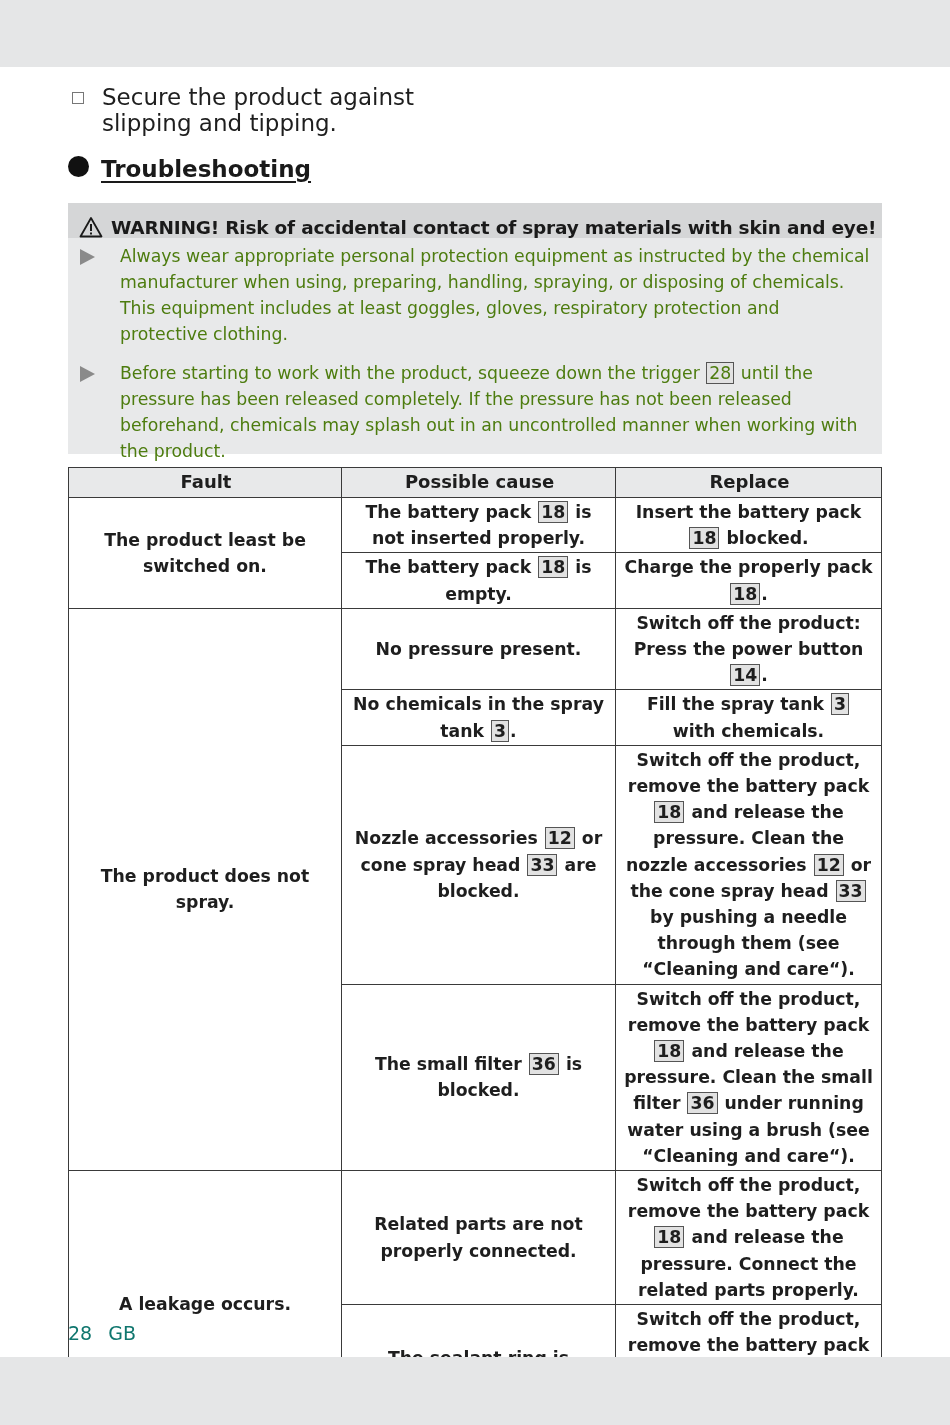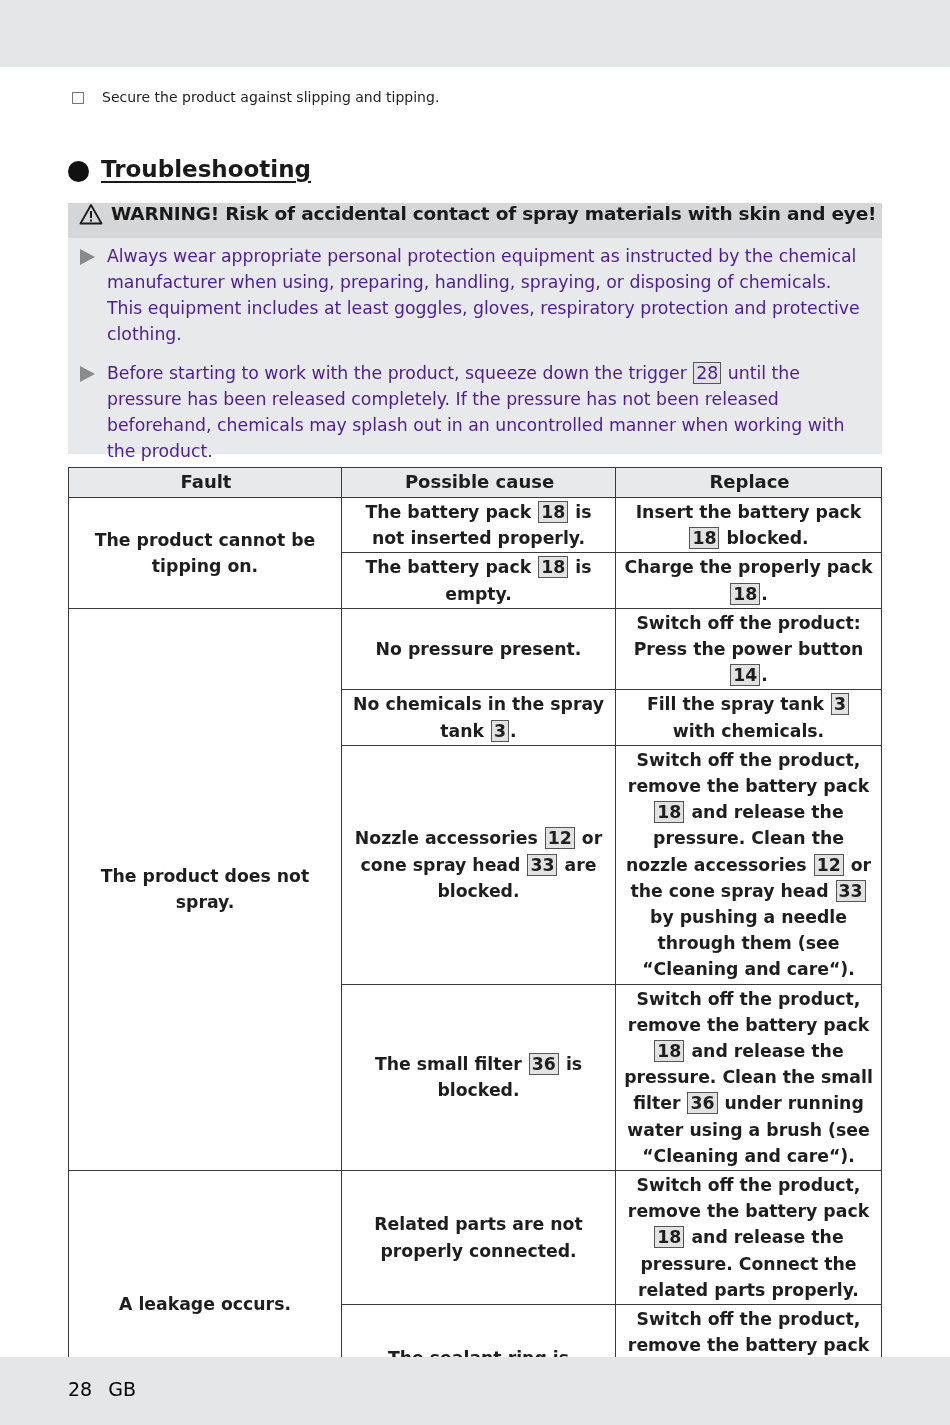--- a/index.html
+++ b/index.html
@@ -3,36 +3,36 @@
 <meta charset="utf-8">
 <style>
   html, body { margin: 0; padding: 0; }
   body {
     width: 950px; height: 1425px; position: relative; overflow: hidden;
     background: #ffffff; color: #1e1e1e;
     font-family: "DejaVu Sans", sans-serif;
   }
   .top-band { position: absolute; left: 0; top: 0; width: 950px; height: 67px; background: #e5e6e7; }
   .bottom-band { position: absolute; left: 0; top: 1357px; width: 950px; height: 68px; background: #e5e6e7; }
-  .page-footer { position: absolute; left: 68px; top: 1378px; font-size: 19px; color: #000000; }
+  .page-footer { position: absolute; left: 68px; top: 1322px; font-size: 19px; color: #0f766e; }
   .page-footer span { margin-right: 16px; }
 
-  .check-item { position: absolute; left: 70px; top: 84px; width: 400px; font-size: 14px; line-height: 26px; }
+  .check-item { position: absolute; left: 70px; top: 84px; width: 400px; font-size: 23px; line-height: 26px; }
   .check-box { position: absolute; left: 2px; top: 8px; width: 10px; height: 10px; border: 1px solid #777; }
   .check-text { margin-left: 32px; display: block; }
 
-  .section-heading { position: absolute; left: 68px; top: 156px; display: flex; align-items: flex-end; }
+  .section-heading { position: absolute; left: 68px; top: 156px; display: flex; align-items: flex-start; }
   .bullet-dot { width: 21px; height: 21px; border-radius: 50%; background: #111; margin-right: 12px; }
   .section-title { font-size: 23px; font-weight: bold; text-decoration: underline; text-underline-offset: 4px; color: #1a1a1a; }
 
   .warning-box { position: absolute; left: 68px; top: 203px; width: 814px; height: 251px; background: #e8e9ea; }
-  .warning-header { height: 35px; background: #d5d6d7; display: flex; align-items: flex-start; padding-left: 11px; }
+  .warning-header { height: 35px; background: #d5d6d7; display: flex; align-items: flex-end; padding-left: 11px; }
   .warn-icon { width: 24px; height: 22px; margin-right: 8px; }
   .warning-title { font-size: 18.5px; font-weight: bold; color: #1a1a1a; letter-spacing: -0.2px; }
-  .warn-item { position: relative; padding-left: 39px; padding-right: 10px; font-size: 17.3px; line-height: 26px; color: #4c1d95; }
+  .warn-item { position: relative; padding-left: 52px; padding-right: 10px; font-size: 17.3px; line-height: 26px; color: #4d7c0f; }
   .warn-item .tri { position: absolute; left: 12px; top: 6px; width: 0; height: 0;
     border-top: 8px solid transparent; border-bottom: 8px solid transparent; border-left: 15px solid #8a8a8a; }
   .ref { display: inline-block; border: 1px solid #555; background: #e2e2e2; padding: 0 2px; line-height: 20px; margin: 0 1px; }
 
   table.fault-table { position: absolute; left: 68px; top: 467px; width: 814px; border-collapse: collapse; font-size: 17.3px; color: #1e1e1e; }
   .fault-table th, .fault-table td { border: 1.2px solid #3a3a3a; text-align: center; vertical-align: middle; padding: 0 8px; line-height: 26.2px; }
   .fault-table th { background: #e8e9ea; font-weight: bold; font-size: 18px; height: 29px; padding-left: 10px; }
   .fault-table td { padding-top: 1px; padding-bottom: 1px; font-weight: bold; }
   .col1 { width: 254px; }
   .col2 { width: 255px; }
@@ -78,21 +78,21 @@
 <table class="fault-table">
   <thead>
     <tr>
       <th class="col1">Fault</th>
       <th class="col2">Possible cause</th>
       <th>Replace</th>
     </tr>
   </thead>
   <tbody>
     <tr>
-      <td rowspan="2">The product cannot be tipping on.</td>
+      <td rowspan="2">The product least be switched on.</td>
       <td><span>The battery pack </span><span class="ref">18</span><span> is not inserted properly.</span></td>
       <td><span>Insert the battery pack </span><span class="ref">18</span><span> blocked.</span></td>
     </tr>
     <tr>
       <td><span>The battery pack </span><span class="ref">18</span><span> is empty.</span></td>
       <td><span>Charge the properly pack </span><span class="ref">18</span><span>.</span></td>
     </tr>
     <tr>
       <td rowspan="4">The product does not spray.</td>
       <td style="height:52px">No pressure present.</td>

